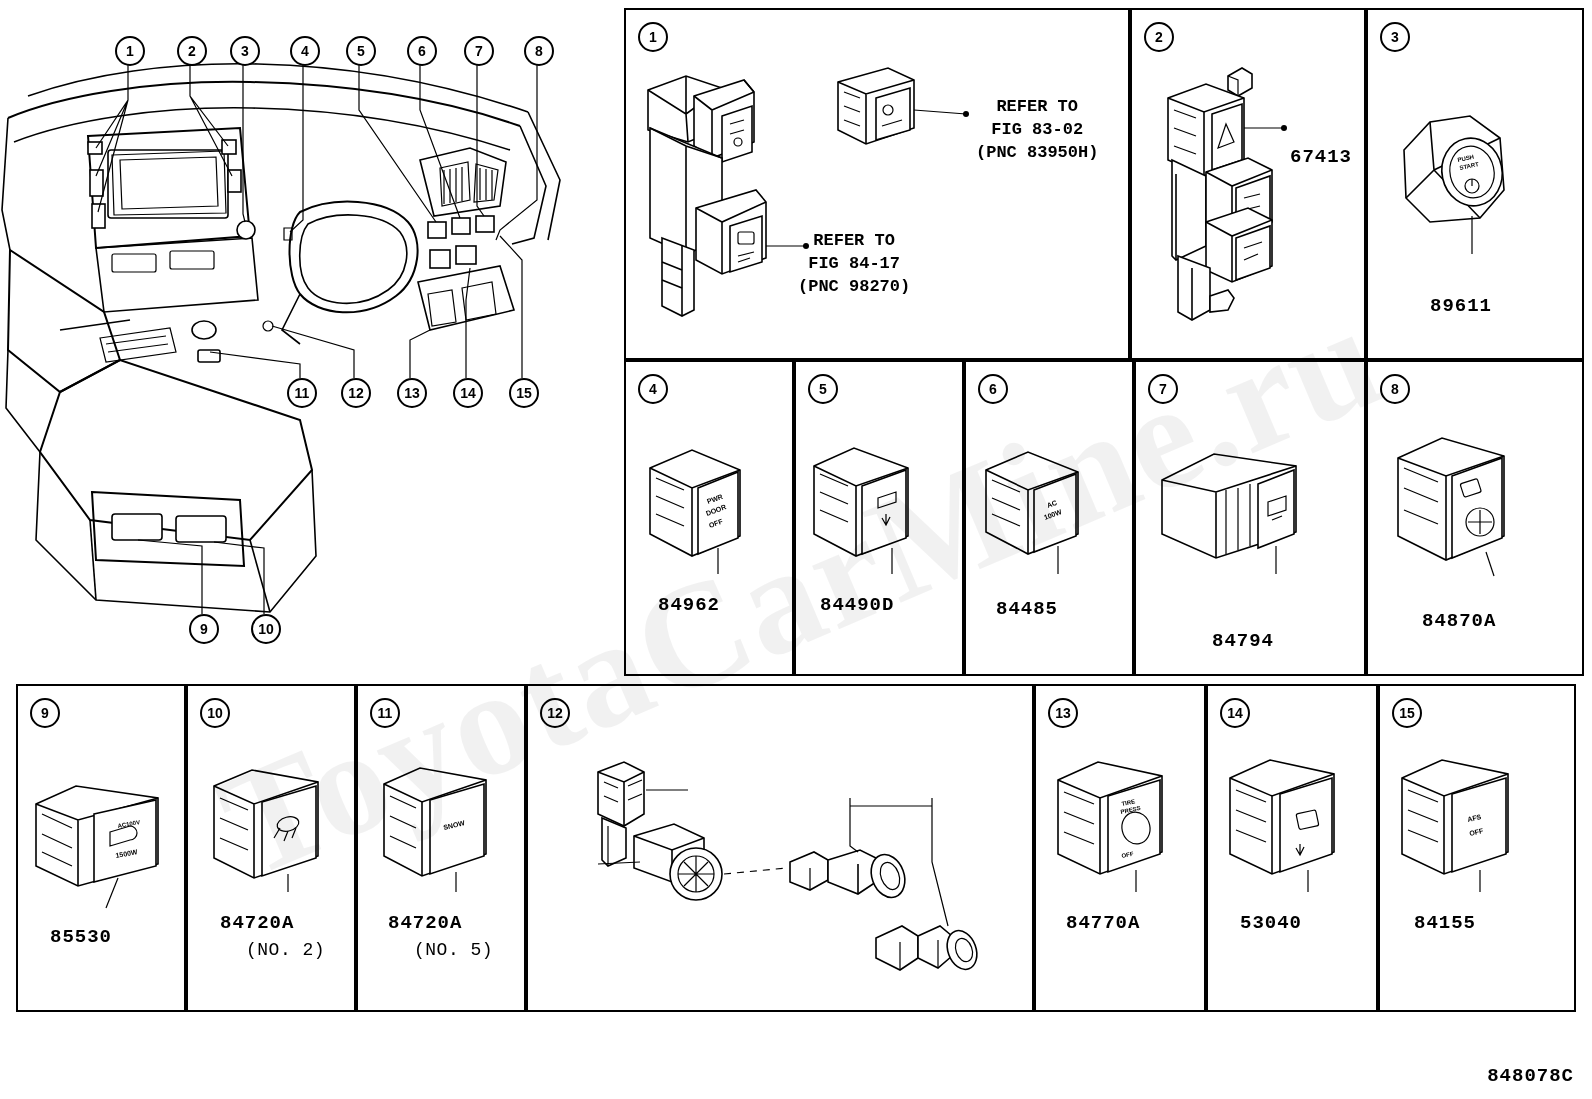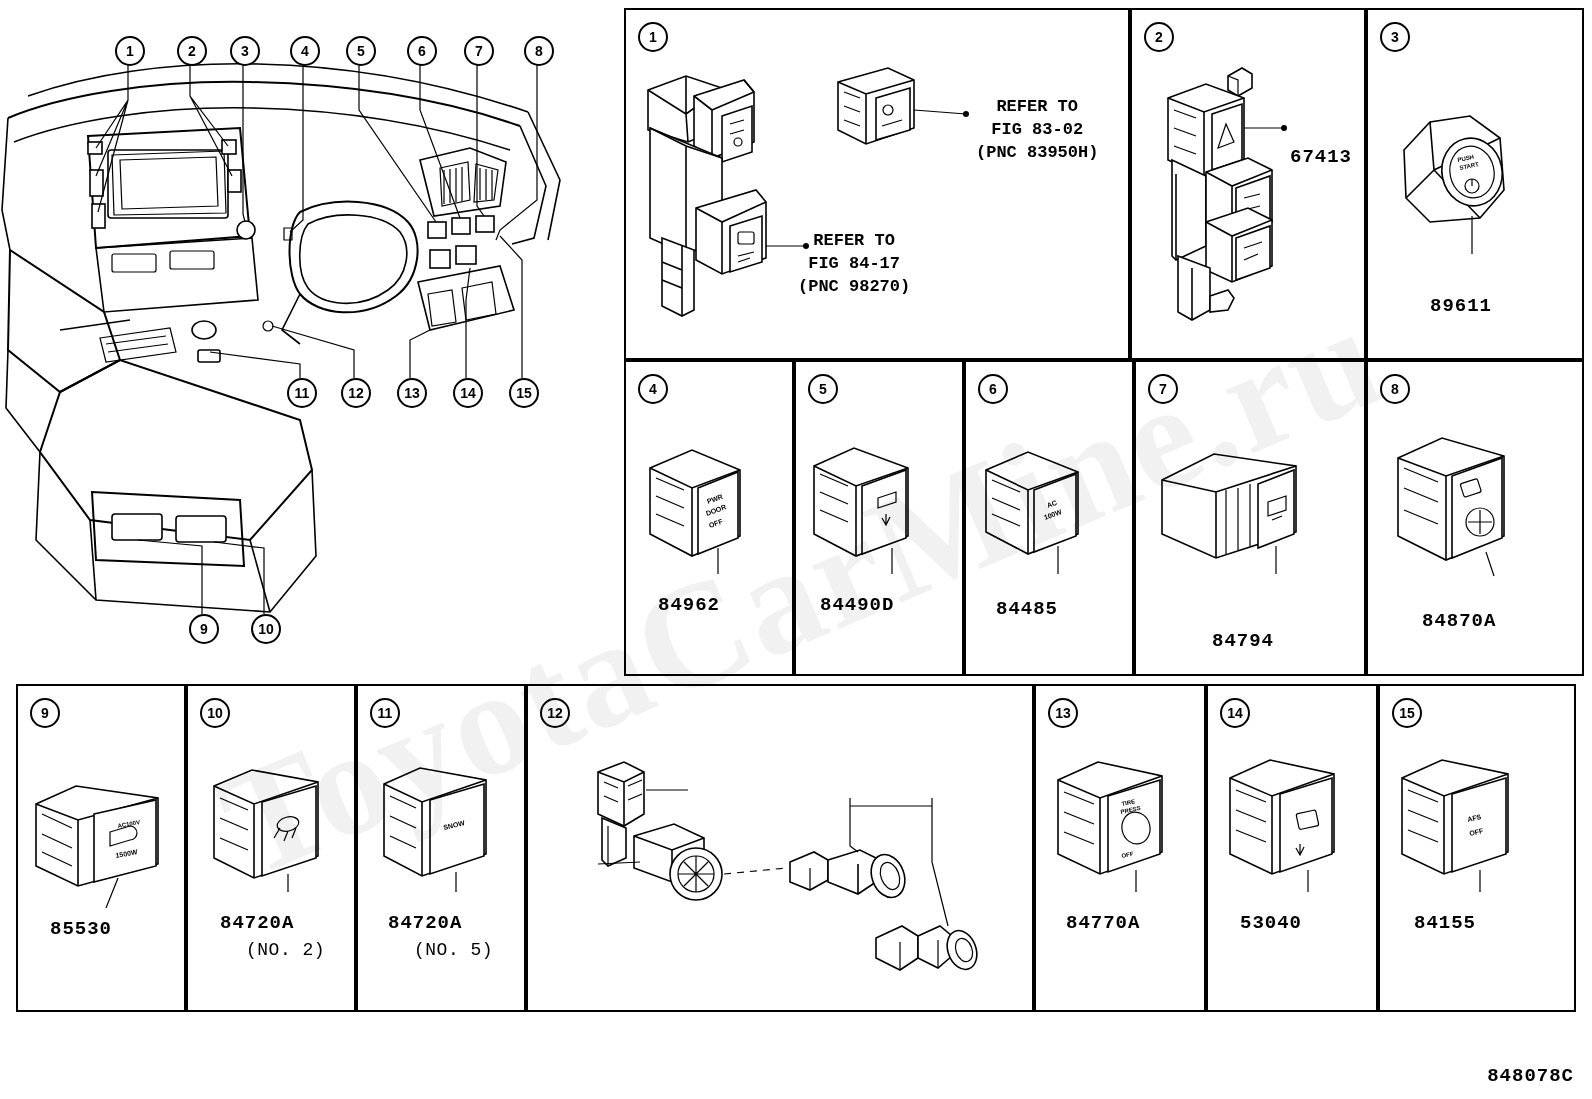--- a/index.html
+++ b/index.html
@@ -413,21 +413,21 @@
     <svg width="170" height="328">
       <path class="fillw" d="M18 118 L 58 100 L 140 112 L 140 178 L 60 200 L 18 180 Z"></path>
       <path class="ln" d="M60 134 L 60 200 M18 118 L 60 134 L 140 112"></path>
       <path class="ln-thin" d="M24 128 L 54 142 M24 148 L 54 162 M24 166 L 54 180"></path>
       <path class="fillw" d="M76 128 L 138 114 L 138 180 L 76 196 Z"></path>
       <path class="ln-thin" d="M92 146 L 112 140 A 7 7 0 0 1 112 154 L 92 160 Z"></path>
       <text class="micro2" x="100" y="142" transform="rotate(-10 100 142)">AC100V</text>
       <text class="micro" x="98" y="172" transform="rotate(-10 98 172)">1500W</text>
       <path class="ln-thin" d="M100 192 L 88 222"></path>
     </svg>
-    <div class="partno" style="left:32px;top:232px;">85530</div>
+    <div class="partno" style="left:32px;top:240px;">85530</div>
   </div>
 
   <div class="cell" style="left:186px;top:684px;width:170px;height:328px;">
     <div class="callout" style="left:12px;top:12px;">
         <span>10</span>
       </div>
     <svg width="170" height="328">
       <path class="fillw" d="M26 100 L 64 84 L 130 96 L 130 170 L 66 192 L 26 172 Z"></path>
       <path class="ln" d="M66 118 L 66 192 M26 100 L 66 118 L 130 96"></path>
       <path class="ln-thin" d="M32 112 L 60 124 M32 132 L 60 144 M32 152 L 60 164"></path>

